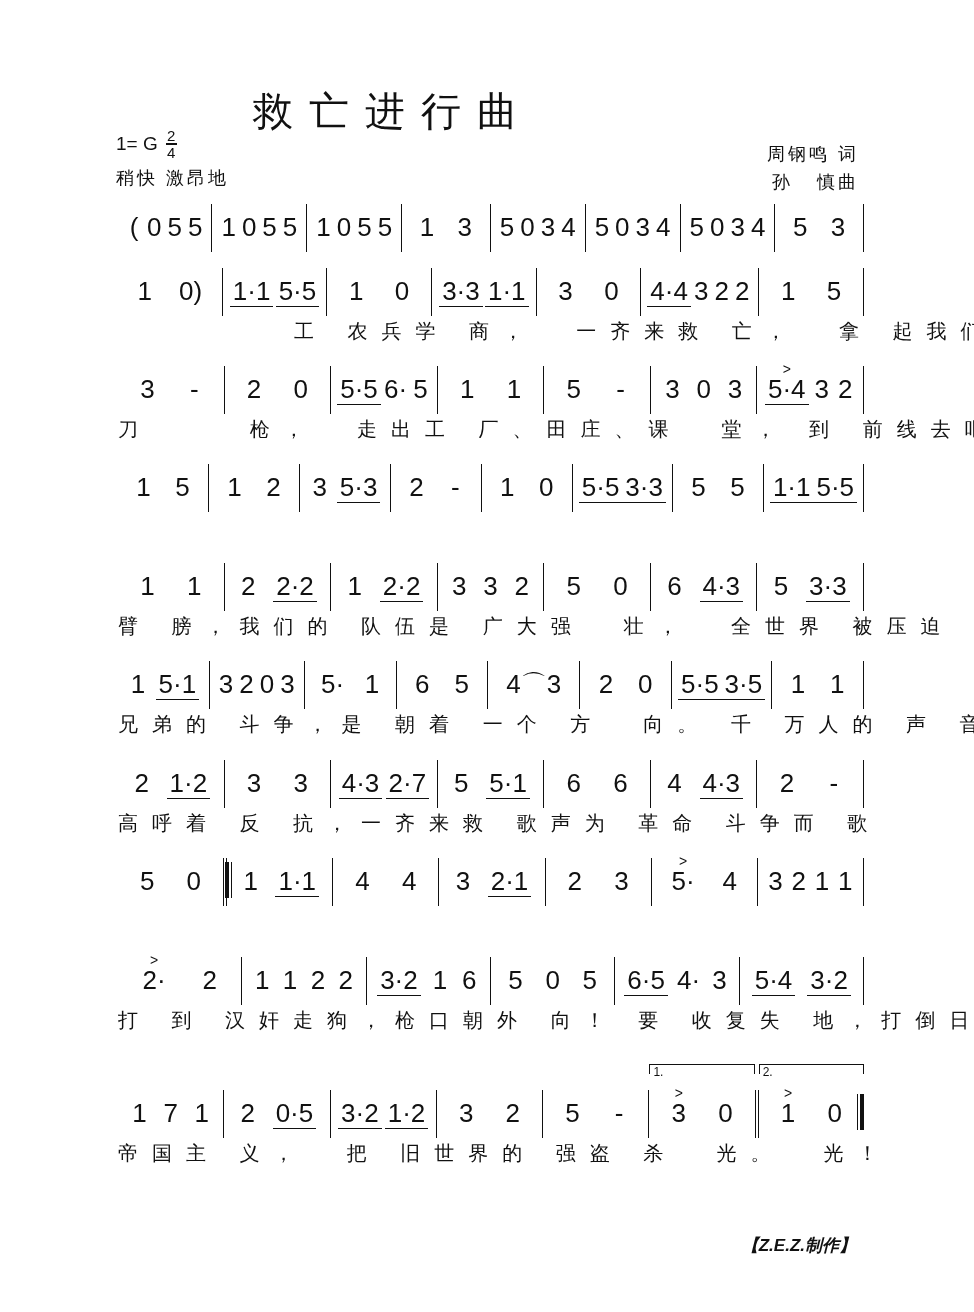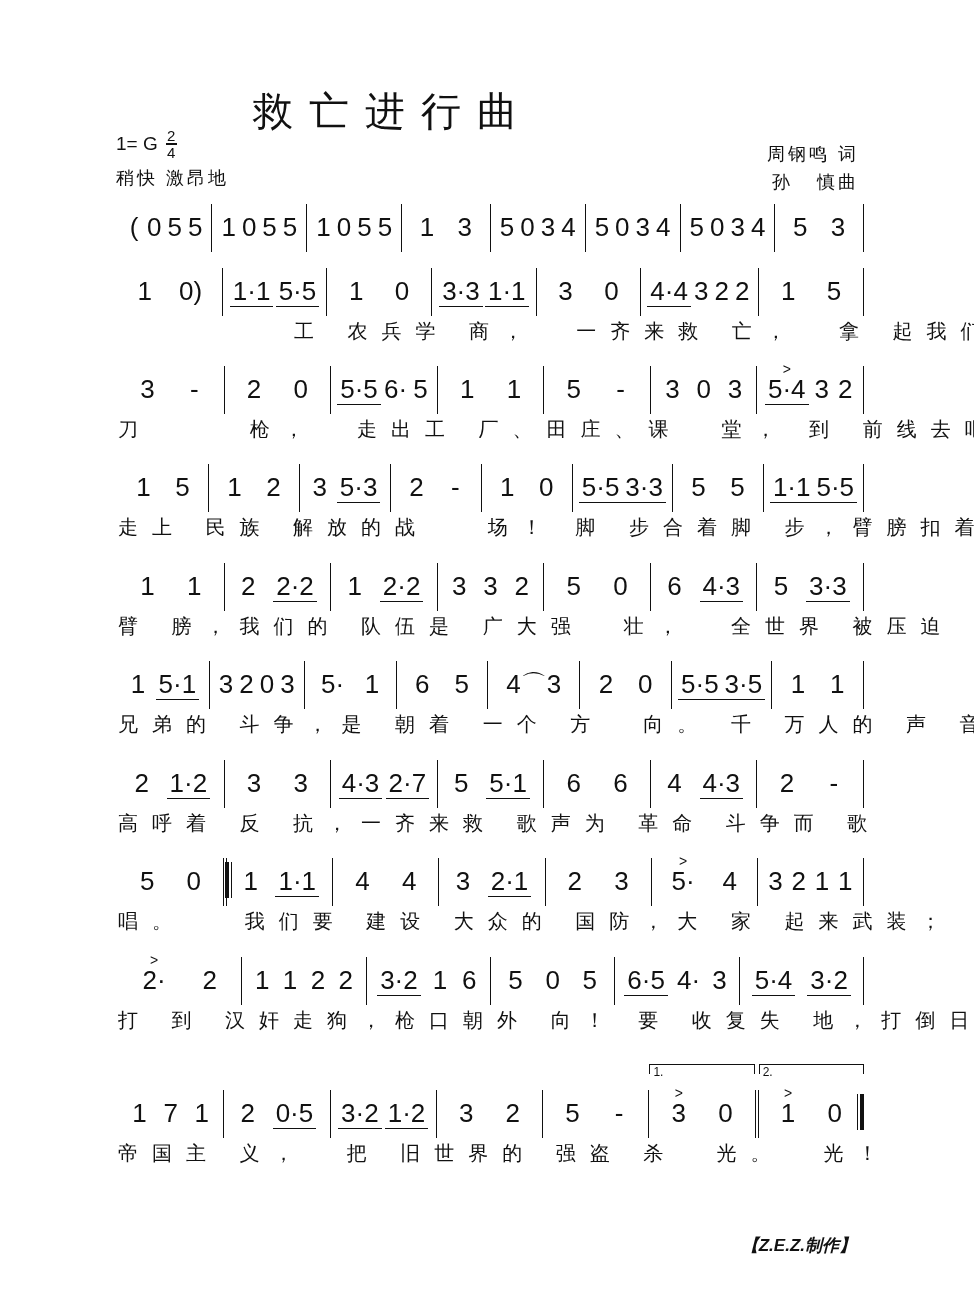--- a/index.html
+++ b/index.html
@@ -202,21 +202,20 @@
         </div>
         <div class="measure">
           <span class="n"><span>5</span></span>
           <span class="n"><span>5</span></span>
         </div>
         <div class="measure">
           <span class="n u1"><span>1·1</span></span>
           <span class="n u1"><span>5·5</span></span>
         </div>
       </div>
-      <div class="lyrics">走上 民族 解放的战   场！ 脚 步合着脚 步，臂膀扣着</div>
     </div>
     <div class="line" style="top: 563px;">
       <div class="notes">
         <div class="measure">
           <span class="n"><span>1</span></span>
           <span class="n"><span>1</span></span>
         </div>
         <div class="measure">
           <span class="n"><span>2</span></span>
           <span class="n u1"><span>2·2</span></span>
@@ -342,21 +341,20 @@
           <span class="n"><span class="acc">&gt;</span><span>5·</span></span>
           <span class="n"><span>4</span></span>
         </div>
         <div class="measure">
           <span class="n"><span>3</span></span>
           <span class="n"><span>2</span></span>
           <span class="n"><span>1</span></span>
           <span class="n"><span>1</span></span>
         </div>
       </div>
-      <div class="lyrics">唱。   我们要 建设 大众的 国防，大 家 起来武装；</div>
     </div>
     <div class="line" style="top: 957px;">
       <div class="notes">
         <div class="measure">
           <span class="n"><span class="acc">&gt;</span><span>2·</span></span>
           <span class="n"><span>2</span></span>
         </div>
         <div class="measure">
           <span class="n"><span>1</span></span>
           <span class="n"><span>1</span></span>

